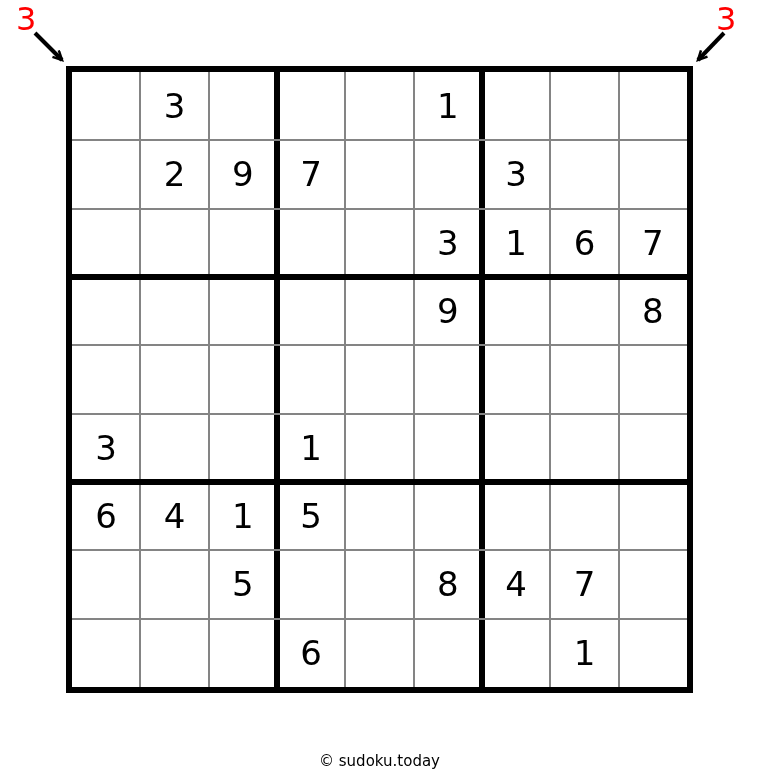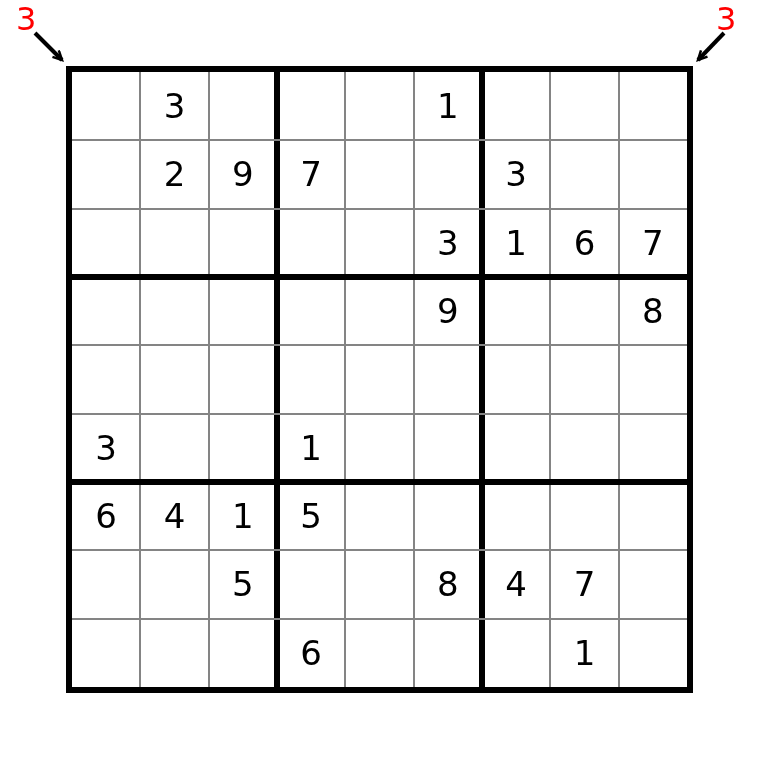--- a/index.html
+++ b/index.html
@@ -196,14 +196,15 @@
         <div class="cell"></div>
         <div class="cell">6</div>
         <div class="cell"></div>
         <div class="cell"></div>
         <div class="cell"></div>
         <div class="cell">1</div>
         <div class="cell"></div>
       </div>
   </div>
 
+  <div class="footer">© sudoku.today</div>
 
 </div>
 
 </body></html>

